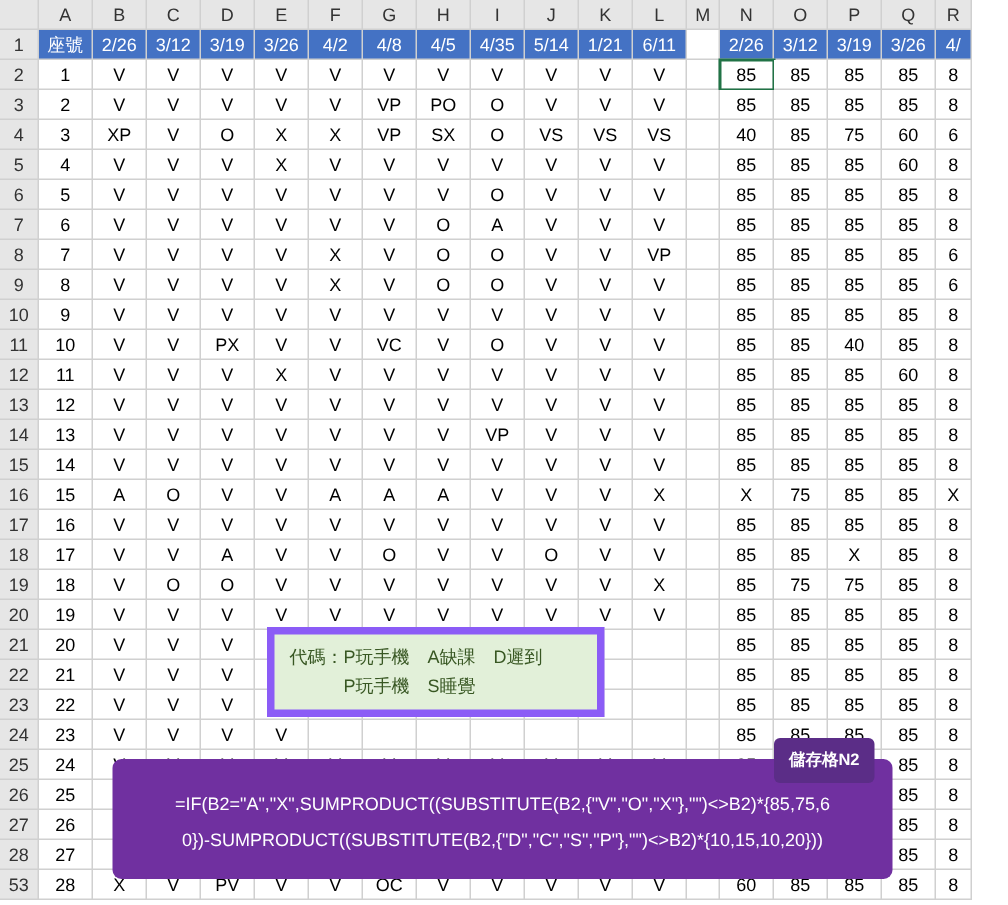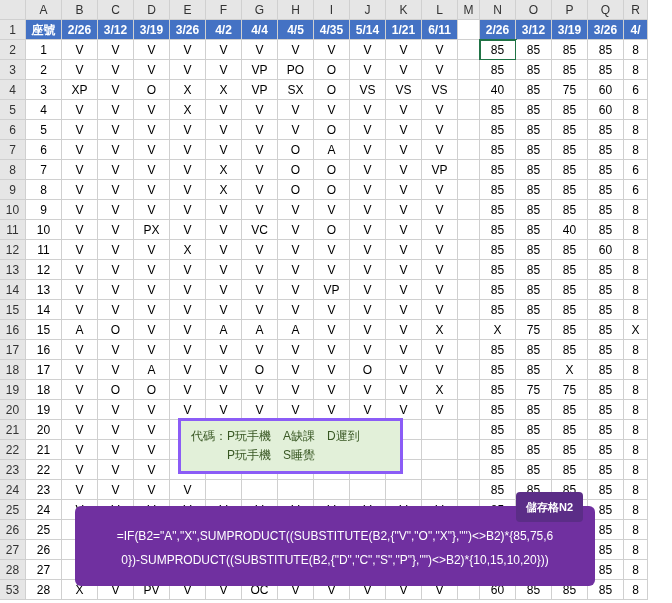--- a/index.html
+++ b/index.html
@@ -2,22 +2,22 @@
 <html><head>
 <meta charset="utf-8">
 <style>
   * { box-sizing: border-box; margin: 0; padding: 0; }
   body { font-family: Arial, sans-serif; font-size: 12px; background: #fff; width: 672px; }
   .grid { display: grid; position: relative; }
   .cell { border-right: 1px solid #d0d0d0; border-bottom: 1px solid #d0d0d0; height: 20px; line-height: 20px; text-align: center; background: #fff; overflow: hidden; white-space: nowrap; }
   .col-header { background: #e6e6e6; color: #333; font-weight: normal; }
   .row-header { background: #e6e6e6; color: #333; font-weight: normal; }
   .corner { background: #e6e6e6; }
-  .blue-header { background: #4472c4; color: #fff; font-weight: bold; }
-  .legend-box { position: absolute; background: #e2f0d9; border: 3px solid #8b5cf6; padding: 6px 10px; color: #385723; font-size: 12px; line-height: 1.6; z-index: 10; }
+  .blue-header { background: #4472c4; color: #fff; }
+  .legend-box { position: absolute; background: #e2f0d9; border: 5px solid #8b5cf6; padding: 6px 10px; color: #385723; font-size: 12px; line-height: 1.6; z-index: 10; }
   .formula-box { position: absolute; background: #7030a0; color: #fff; padding: 18px 20px 14px 20px; border-radius: 6px; font-size: 12px; line-height: 2; z-index: 20; text-align: center; }
   .formula-badge { position: absolute; top: -14px; right: 12px; background: #5b2d87; color: #fff; padding: 4px 10px; border-radius: 4px; font-size: 11px; font-weight: bold; }
   .selected { outline: 2px solid #217346; outline-offset: -1px; }
 </style>
 </head>
 <body>
 
 <div id="sheet" style="position:relative;">
     <div class="grid" style="grid-template-columns: 26px 36px 36px 36px 36px 36px 36px 36px 36px 36px 36px 36px 36px 22px 36px 36px 36px 36px 24px; width: 648px;">
       <div class="cell corner"></div>
@@ -39,21 +39,21 @@
       <div class="cell col-header">P</div>
       <div class="cell col-header">Q</div>
       <div class="cell col-header">R</div>
       <div class="cell row-header">1</div>
       <div class="cell blue-header">座號</div>
       <div class="cell blue-header">2/26</div>
       <div class="cell blue-header">3/12</div>
       <div class="cell blue-header">3/19</div>
       <div class="cell blue-header">3/26</div>
       <div class="cell blue-header">4/2</div>
-      <div class="cell blue-header">4/4</div>
+      <div class="cell blue-header">4/8</div>
       <div class="cell blue-header">4/5</div>
       <div class="cell blue-header">4/35</div>
       <div class="cell blue-header">5/14</div>
       <div class="cell blue-header">1/21</div>
       <div class="cell blue-header">6/11</div>
       <div class="cell "></div>
       <div class="cell blue-header">2/26</div>
       <div class="cell blue-header">3/12</div>
       <div class="cell blue-header">3/19</div>
       <div class="cell blue-header">3/26</div>

